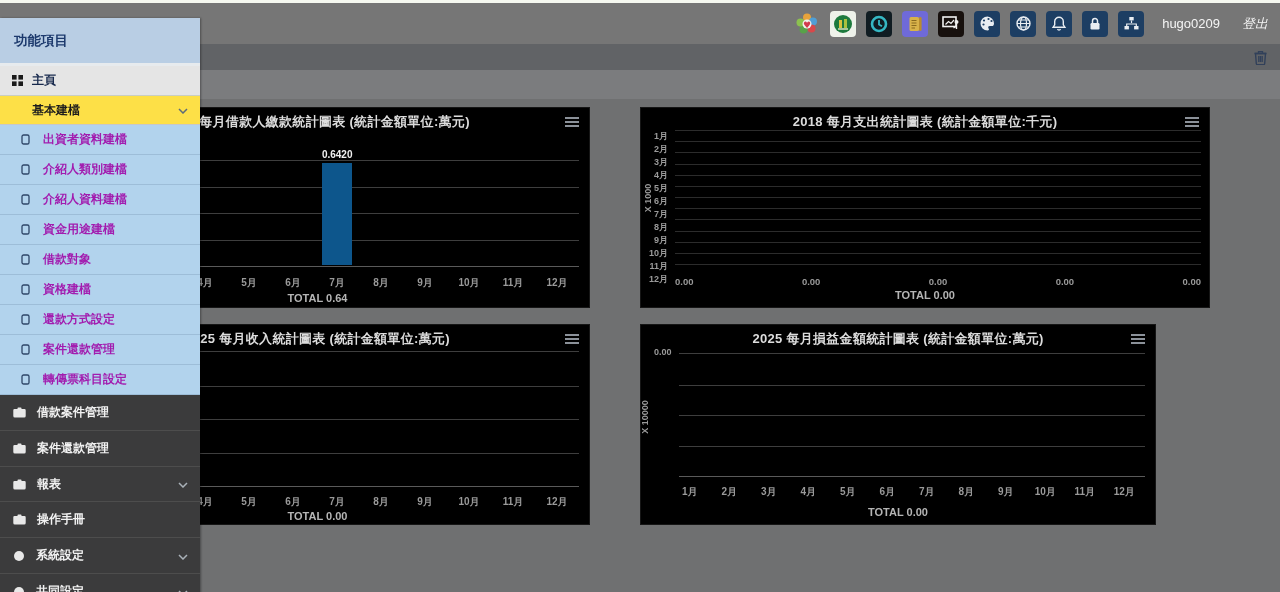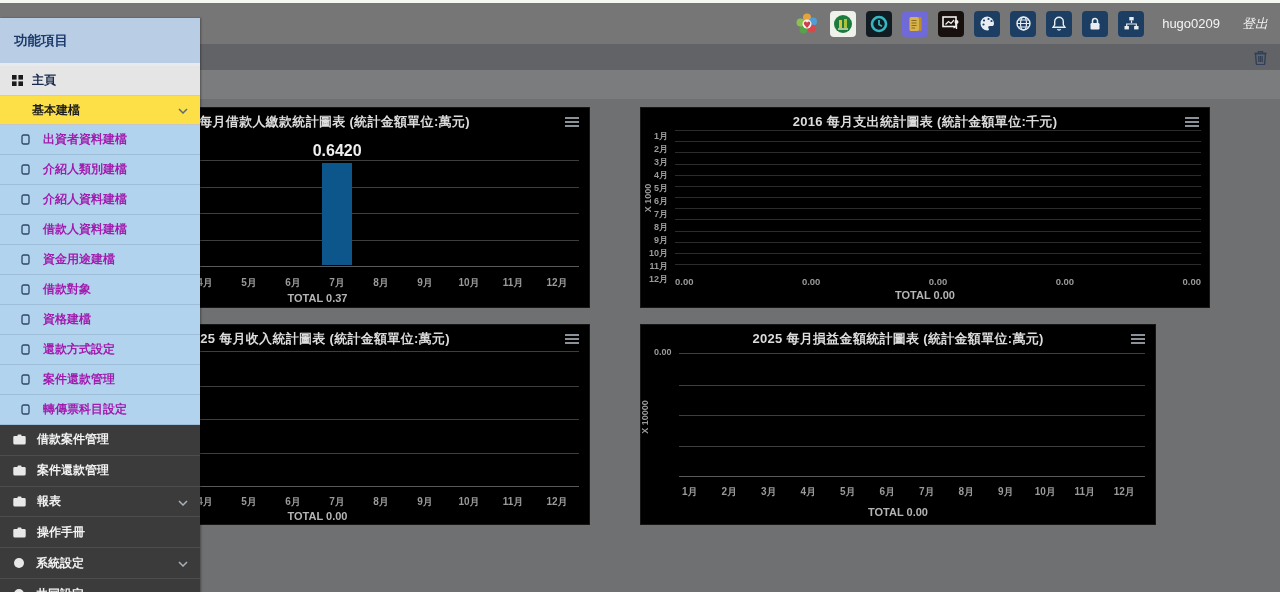--- a/index.html
+++ b/index.html
@@ -55,21 +55,21 @@
   #panelA .months { left:5px; right:10px; top:166px; height:18px; }
   #panelC .months { left:5px; right:10px; top:168px; height:18px; }
   #panelD .months { left:29px; right:11px; top:158px; height:18px; }
   .m-cell { flex:1; text-align:center; font-size:10px; font-weight:bold; color:#9a9a9a; line-height:18px; }
   #panelA .total { bottom:3px; } #panelC .total { bottom:2px; }
   #panelB .total { bottom:6px; } #panelD .total { bottom:6px; }
 
   .bar { position:absolute; bottom:1px; left:54.2%; transform:translateX(-50%);
          width:30px; height:77%; background:#0d568c; }
   .bar-label { position:absolute; bottom:calc(77% + 4px); left:54.2%; transform:translateX(-50%);
-               font-size:16px; font-weight:bold; color:#efefef; }
+               font-size:10px; font-weight:bold; color:#efefef; }
 
   
   .b-lines  { position:absolute; left:34px; right:8px; top:22px; bottom:42px;
               display:flex; flex-direction:column; border-top:1px solid #2c2c2c; }
   .b-line   { flex:1; border-bottom:1px solid #2c2c2c; font-size:0; color:transparent; }
   .b-labels { position:absolute; left:0; width:30px; top:22px; bottom:42px; display:flex; flex-direction:column; }
   .b-lab    { flex:1; display:flex; align-items:center; justify-content:flex-end;
               font-size:9px; font-weight:bold; color:#9a9a9a; padding-right:3px; }
   .b-xticks { position:absolute; left:34px; right:8px; top:168px; height:12px;
               display:flex; justify-content:space-between; }
@@ -205,25 +205,25 @@
         <div class="m-cell">4月</div>
         <div class="m-cell">5月</div>
         <div class="m-cell">6月</div>
         <div class="m-cell">7月</div>
         <div class="m-cell">8月</div>
         <div class="m-cell">9月</div>
         <div class="m-cell">10月</div>
         <div class="m-cell">11月</div>
         <div class="m-cell">12月</div>
       </div>
-    <div class="total">TOTAL 0.37</div>
+    <div class="total">TOTAL 0.64</div>
   </section>
 
   <section class="panel" id="panelB">
-    <div class="c-title">2016 每月支出統計圖表 (統計金額單位:千元)</div>
+    <div class="c-title">2018 每月支出統計圖表 (統計金額單位:千元)</div>
     <div class="burger">
         <span></span>
         <span></span>
         <span></span>
       </div>
     <div class="v-label">X 1000</div>
     <div class="b-labels">
         <div class="b-lab">1月</div>
         <div class="b-lab">2月</div>
         <div class="b-lab">3月</div>
@@ -358,26 +358,20 @@
     <div class="sb-row sb-sub">
       <svg width="9" height="11" viewBox="0 0 9 11">
           <rect x="1" y="1" width="7" height="9" rx="1.6" fill="none" stroke="#2e4668" stroke-width="1.3"></rect>
         </svg>
       <span>介紹人資料建檔</span>
     </div>
     <div class="sb-row sb-sub">
       <svg width="9" height="11" viewBox="0 0 9 11">
           <rect x="1" y="1" width="7" height="9" rx="1.6" fill="none" stroke="#2e4668" stroke-width="1.3"></rect>
         </svg>
-      <span>借款人資料建檔</span>
-    </div>
-    <div class="sb-row sb-sub">
-      <svg width="9" height="11" viewBox="0 0 9 11">
-          <rect x="1" y="1" width="7" height="9" rx="1.6" fill="none" stroke="#2e4668" stroke-width="1.3"></rect>
-        </svg>
       <span>資金用途建檔</span>
     </div>
     <div class="sb-row sb-sub">
       <svg width="9" height="11" viewBox="0 0 9 11">
           <rect x="1" y="1" width="7" height="9" rx="1.6" fill="none" stroke="#2e4668" stroke-width="1.3"></rect>
         </svg>
       <span>借款對象</span>
     </div>
     <div class="sb-row sb-sub">
       <svg width="9" height="11" viewBox="0 0 9 11">

